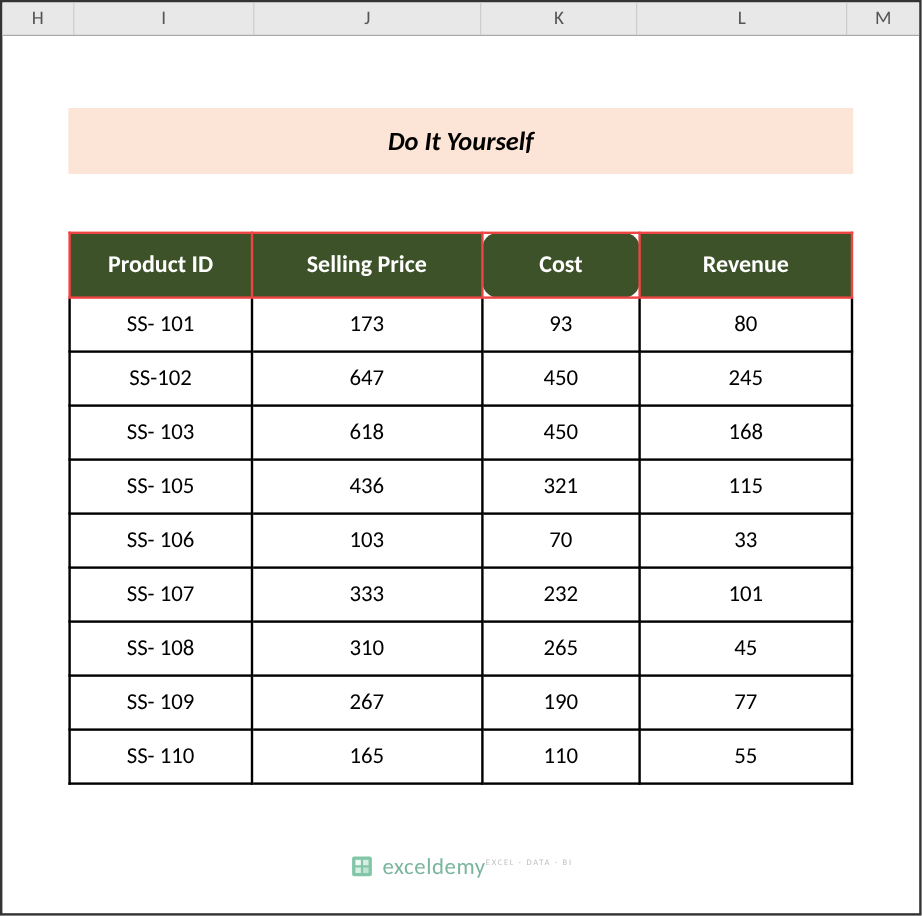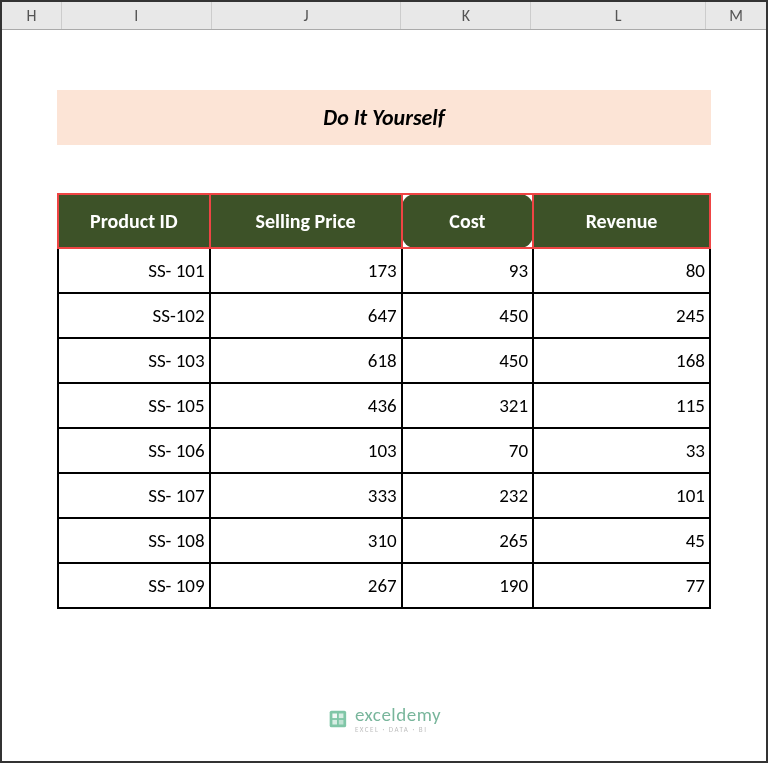--- a/index.html
+++ b/index.html
@@ -60,21 +60,21 @@
       color: #ffffff;
       font-weight: bold;
       font-size: 20px;
       padding: 14px 8px;
       border: 2px solid #ef4444;
       text-align: center;
     }
     .data-table td {
       border: 2px solid #000;
       padding: 10px 4px;
-      text-align: right;
+      text-align: center;
       font-size: 19px;
       color: #000;
     }
     .col-product { width: 150px; }
     .col-price { width: 190px; }
     .col-cost { width: 130px; border-radius: 13px; }
     .col-revenue { width: 175px; }
     
     .watermark {
       position: absolute;
@@ -85,21 +85,20 @@
       align-items: center;
       gap: 6px;
       opacity: 0.55;
     }
     .watermark-icon {
       width: 22px;
       height: 22px;
     }
     .watermark-text {
       display: flex;
-      flex-direction: column;
       line-height: 1;
     }
     .watermark-main {
       font-size: 19px;
       color: #0a7a4a;
       font-weight: 500;
       letter-spacing: 0.5px;
     }
     .watermark-sub {
       font-size: 7px;
@@ -174,20 +173,26 @@
           <td>310</td>
           <td>265</td>
           <td>45</td>
         </tr>
         <tr>
           <td>SS- 109</td>
           <td>267</td>
           <td>190</td>
           <td>77</td>
         </tr>
+        <tr>
+          <td>SS- 110</td>
+          <td>165</td>
+          <td>110</td>
+          <td>55</td>
+        </tr>
       </tbody>
   </table>
 </div>
 
 <div class="watermark">
   <span class="watermark-icon">
     <svg viewBox="0 0 24 24" width="22" height="22">
       <rect x="3" y="3" width="18" height="18" rx="2" fill="#1a9960"></rect>
       <rect x="6" y="6" width="5" height="5" fill="#fff" opacity="0.9"></rect>
       <rect x="13" y="6" width="5" height="5" fill="#fff" opacity="0.7"></rect>

